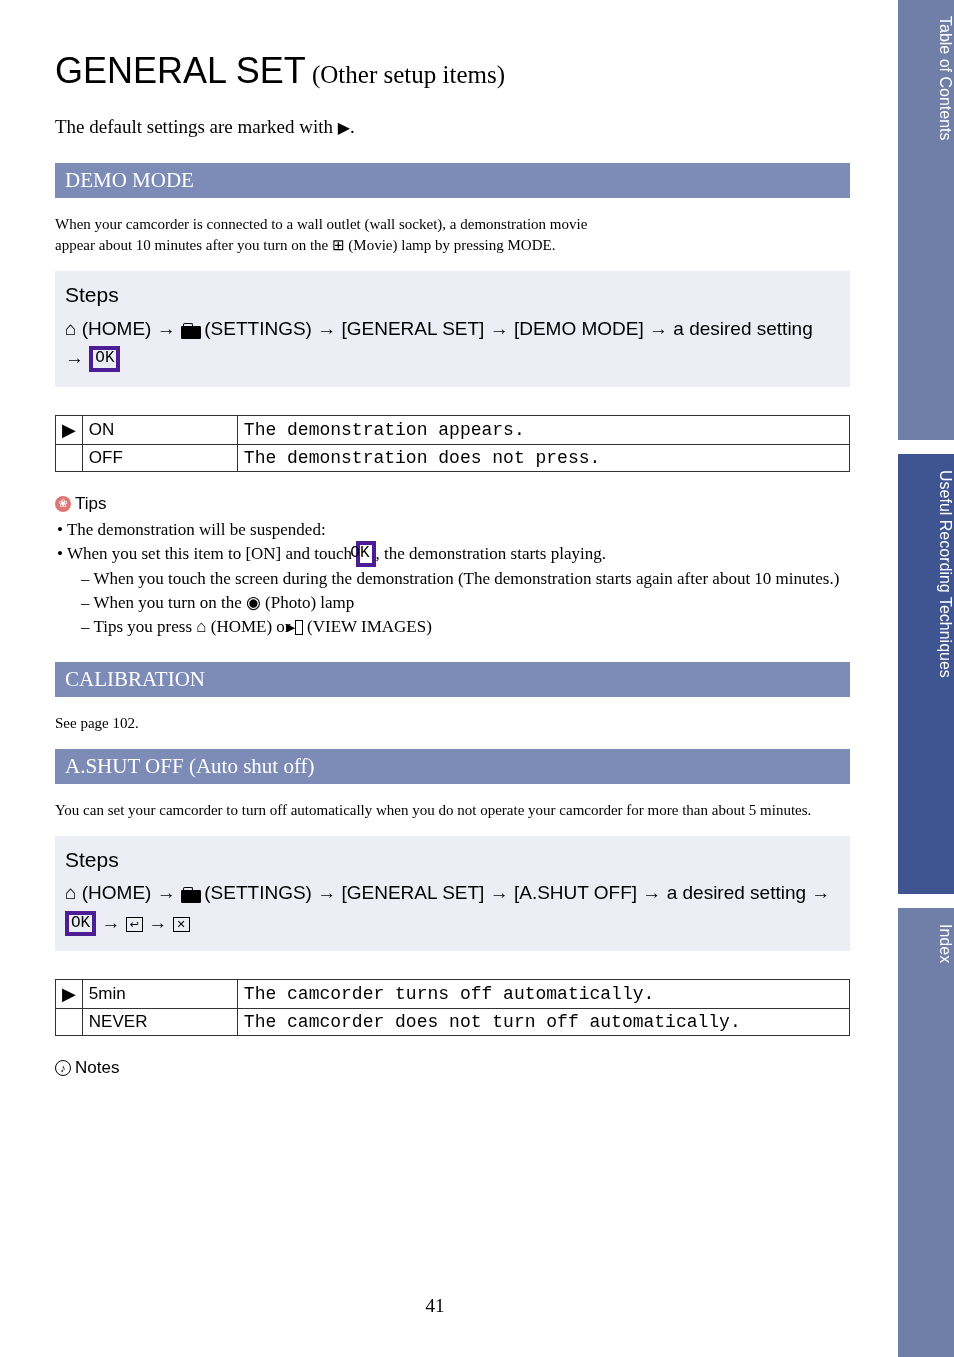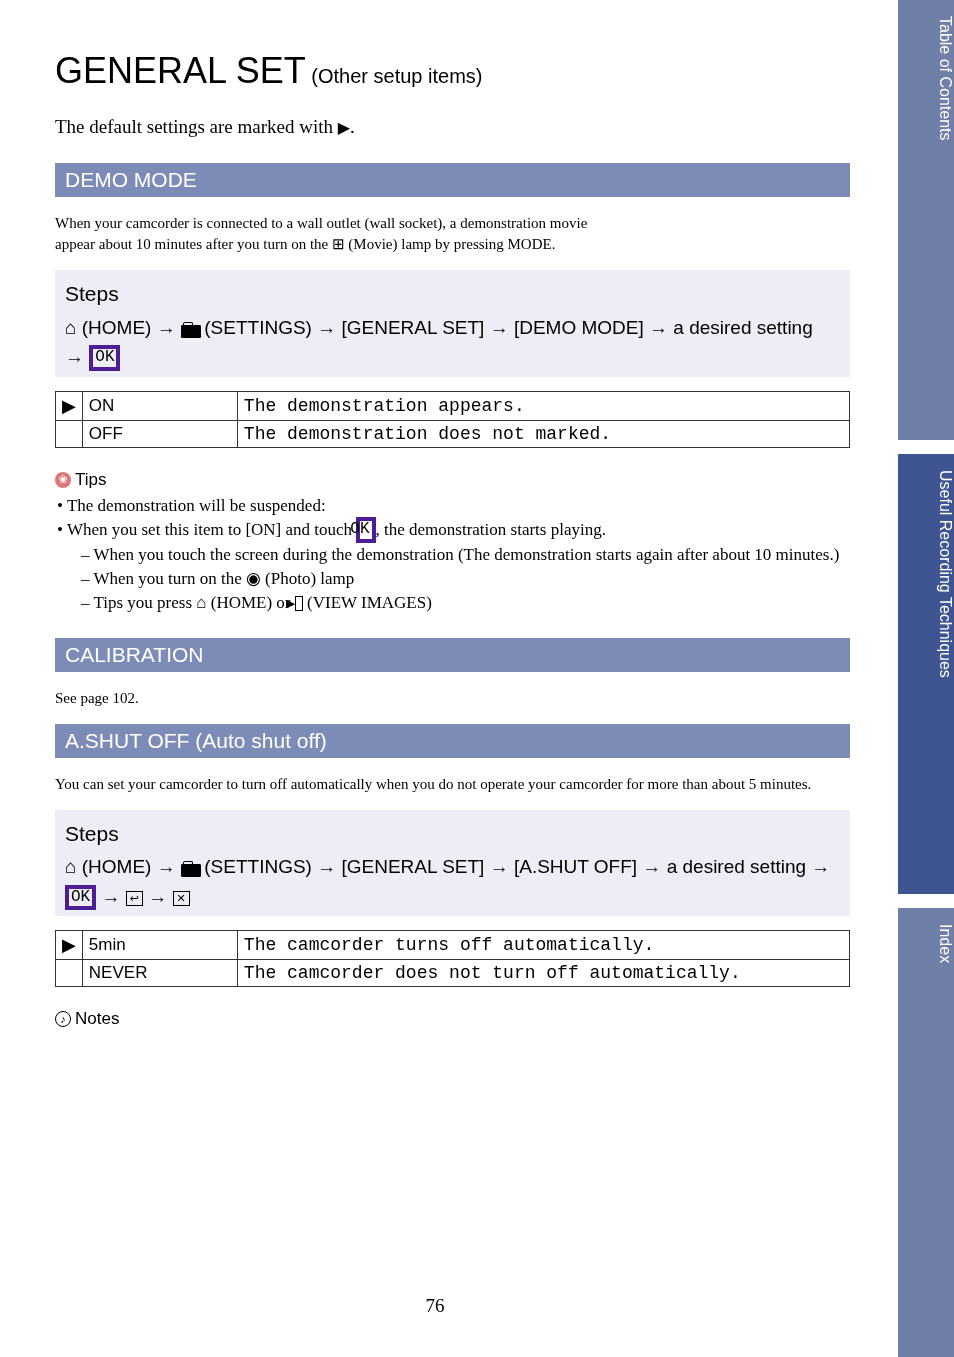--- a/index.html
+++ b/index.html
@@ -10,41 +10,41 @@
     background: #fff;
     position: relative;
     color: #000;
   }
   .page {
     padding: 50px 0 0 55px;
     width: 870px;
   }
   .title-line { margin-bottom: 22px; }
   .title-big { font-size: 36px; font-family: Liberation Sans, sans-serif; font-weight: 400; }
-  .title-sub { font-size: 20px; font-family: Liberation Sans, sans-serif; font-weight: 400; }
+  .title-sub { font-size: 25px; font-family: Liberation Serif, serif; font-weight: 400; }
   .intro { font-size: 19px; margin-bottom: 22px; line-height: 1.4; }
   .intro .tri { font-size: 16px; }
   .section-bar {
     background: #7d8cb7;
     color: #fff;
-    font-family: Liberation Sans, sans-serif;
+    font-family: Liberation Serif, serif;
     font-size: 21px;
     padding: 5px 10px;
     margin-bottom: 16px;
     width: 795px;
   }
   .body-text { font-size: 15px; line-height: 1.45; margin-bottom: 14px; width: 795px; font-family: Liberation Serif, serif; }
   .steps-box {
     background: #ecedf5;
     width: 795px;
-    padding: 8px 10px 5px 10px;
+    padding: 8px 10px 14px 10px;
     font-family: Arial, sans-serif;
     font-size: 19px;
     line-height: 1.55;
-    margin-bottom: 14px;
+    margin-bottom: 28px;
   }
   .steps-title { font-size: 21px; margin-bottom: 2px; }
   .opt-table {
     border-collapse: collapse;
     width: 795px;
     margin-bottom: 22px;
     font-size: 18px;
   }
   .opt-table td {
     border: 1px solid #333;
@@ -137,21 +137,21 @@
   <table class="opt-table">
     <tbody>
         <tr>
       <td class="mark">▶</td>
       <td class="name">ON</td>
       <td class="desc">The demonstration appears.</td>
     </tr>
     <tr>
       <td class="mark"></td>
       <td class="name">OFF</td>
-      <td class="desc">The demonstration does not marked.</td>
+      <td class="desc">The demonstration does not press.</td>
     </tr>
   </tbody>
     </table>
 
   <div class="tips-head">
     <span class="tips-icon">❀</span>
     <span>Tips</span>
   </div>
   <div class="bullet-list">
     <div class="b1">• <span>The demonstration will be suspended:</span></div>
@@ -190,21 +190,21 @@
   </tbody>
     </table>
 
   <div class="notes-head">
     <span class="notes-icon">♪</span>
     <span>Notes</span>
   </div>
 
 </div>
 
-<div class="page-num">76</div>
+<div class="page-num">41</div>
 
 <div class="side">
   <div class="tab" style="top:0; height:440px;">
     <div class="tab-inner">Table of Contents</div>
   </div>
   <div class="tab-sep" style="top:440px;"></div>
   <div class="tab active" style="top:454px; height:440px;">
     <div class="tab-inner">Useful Recording Techniques</div>
   </div>
   <div class="tab-sep" style="top:894px;"></div>

